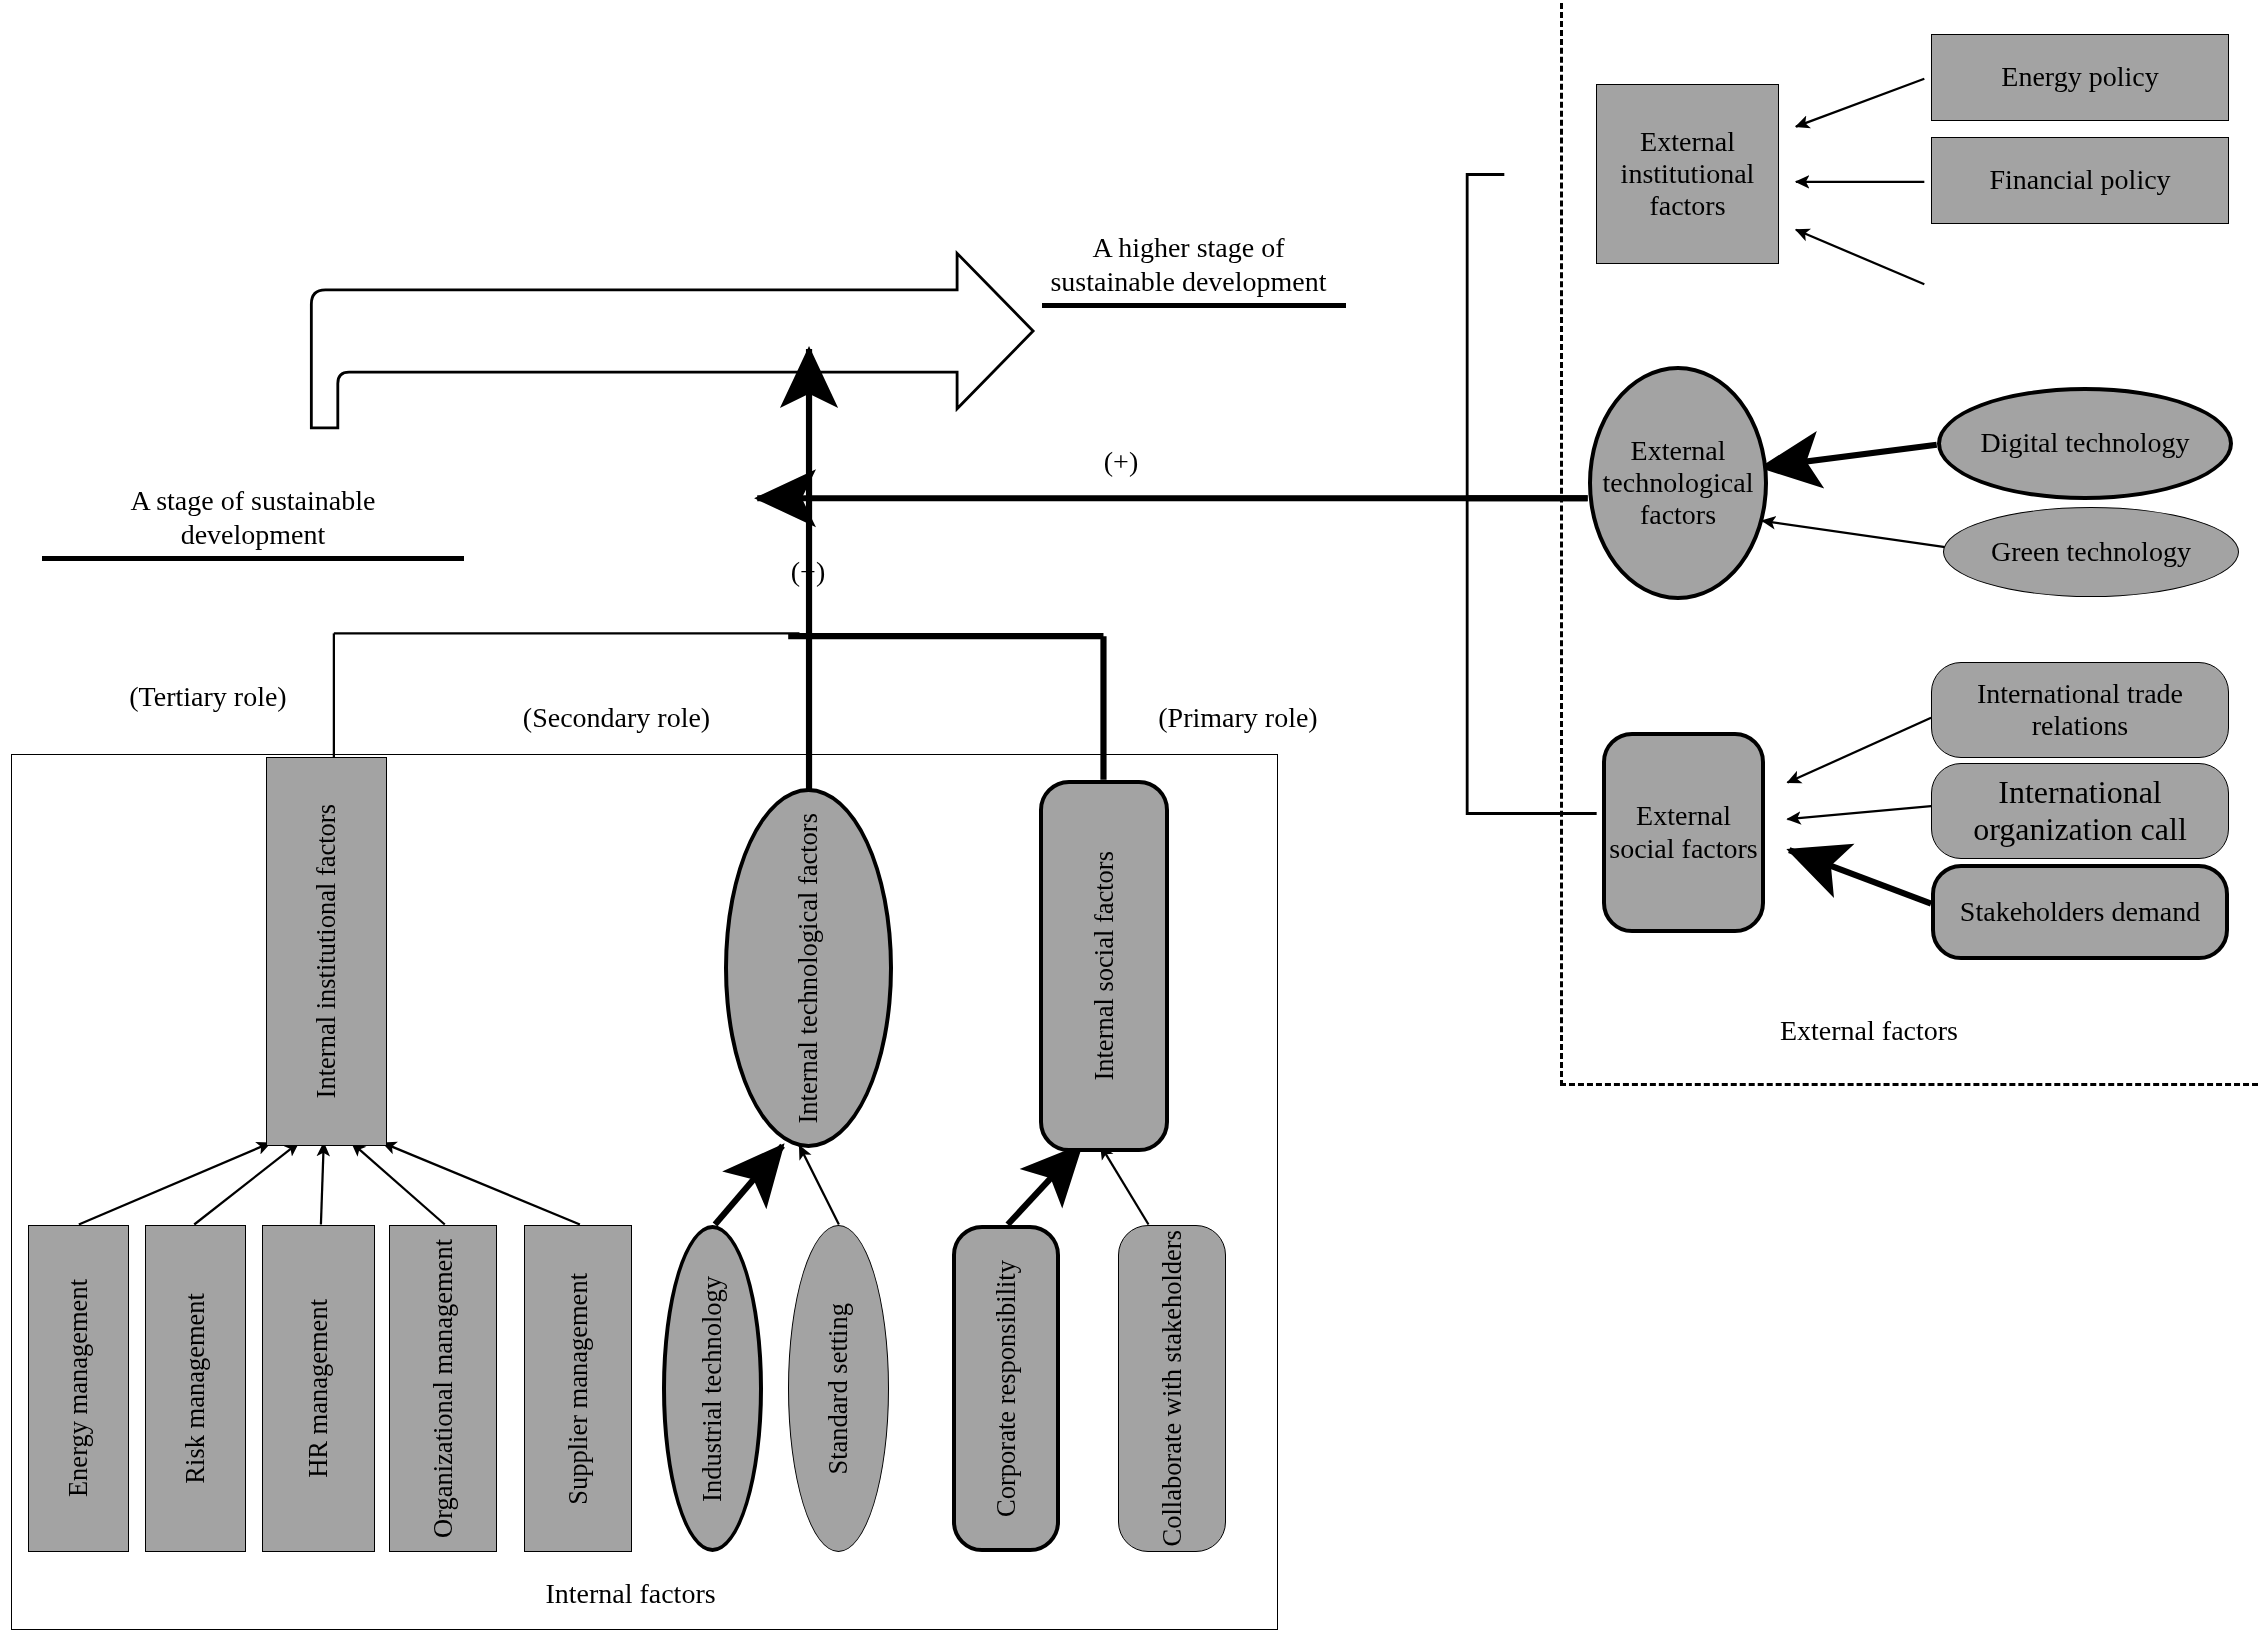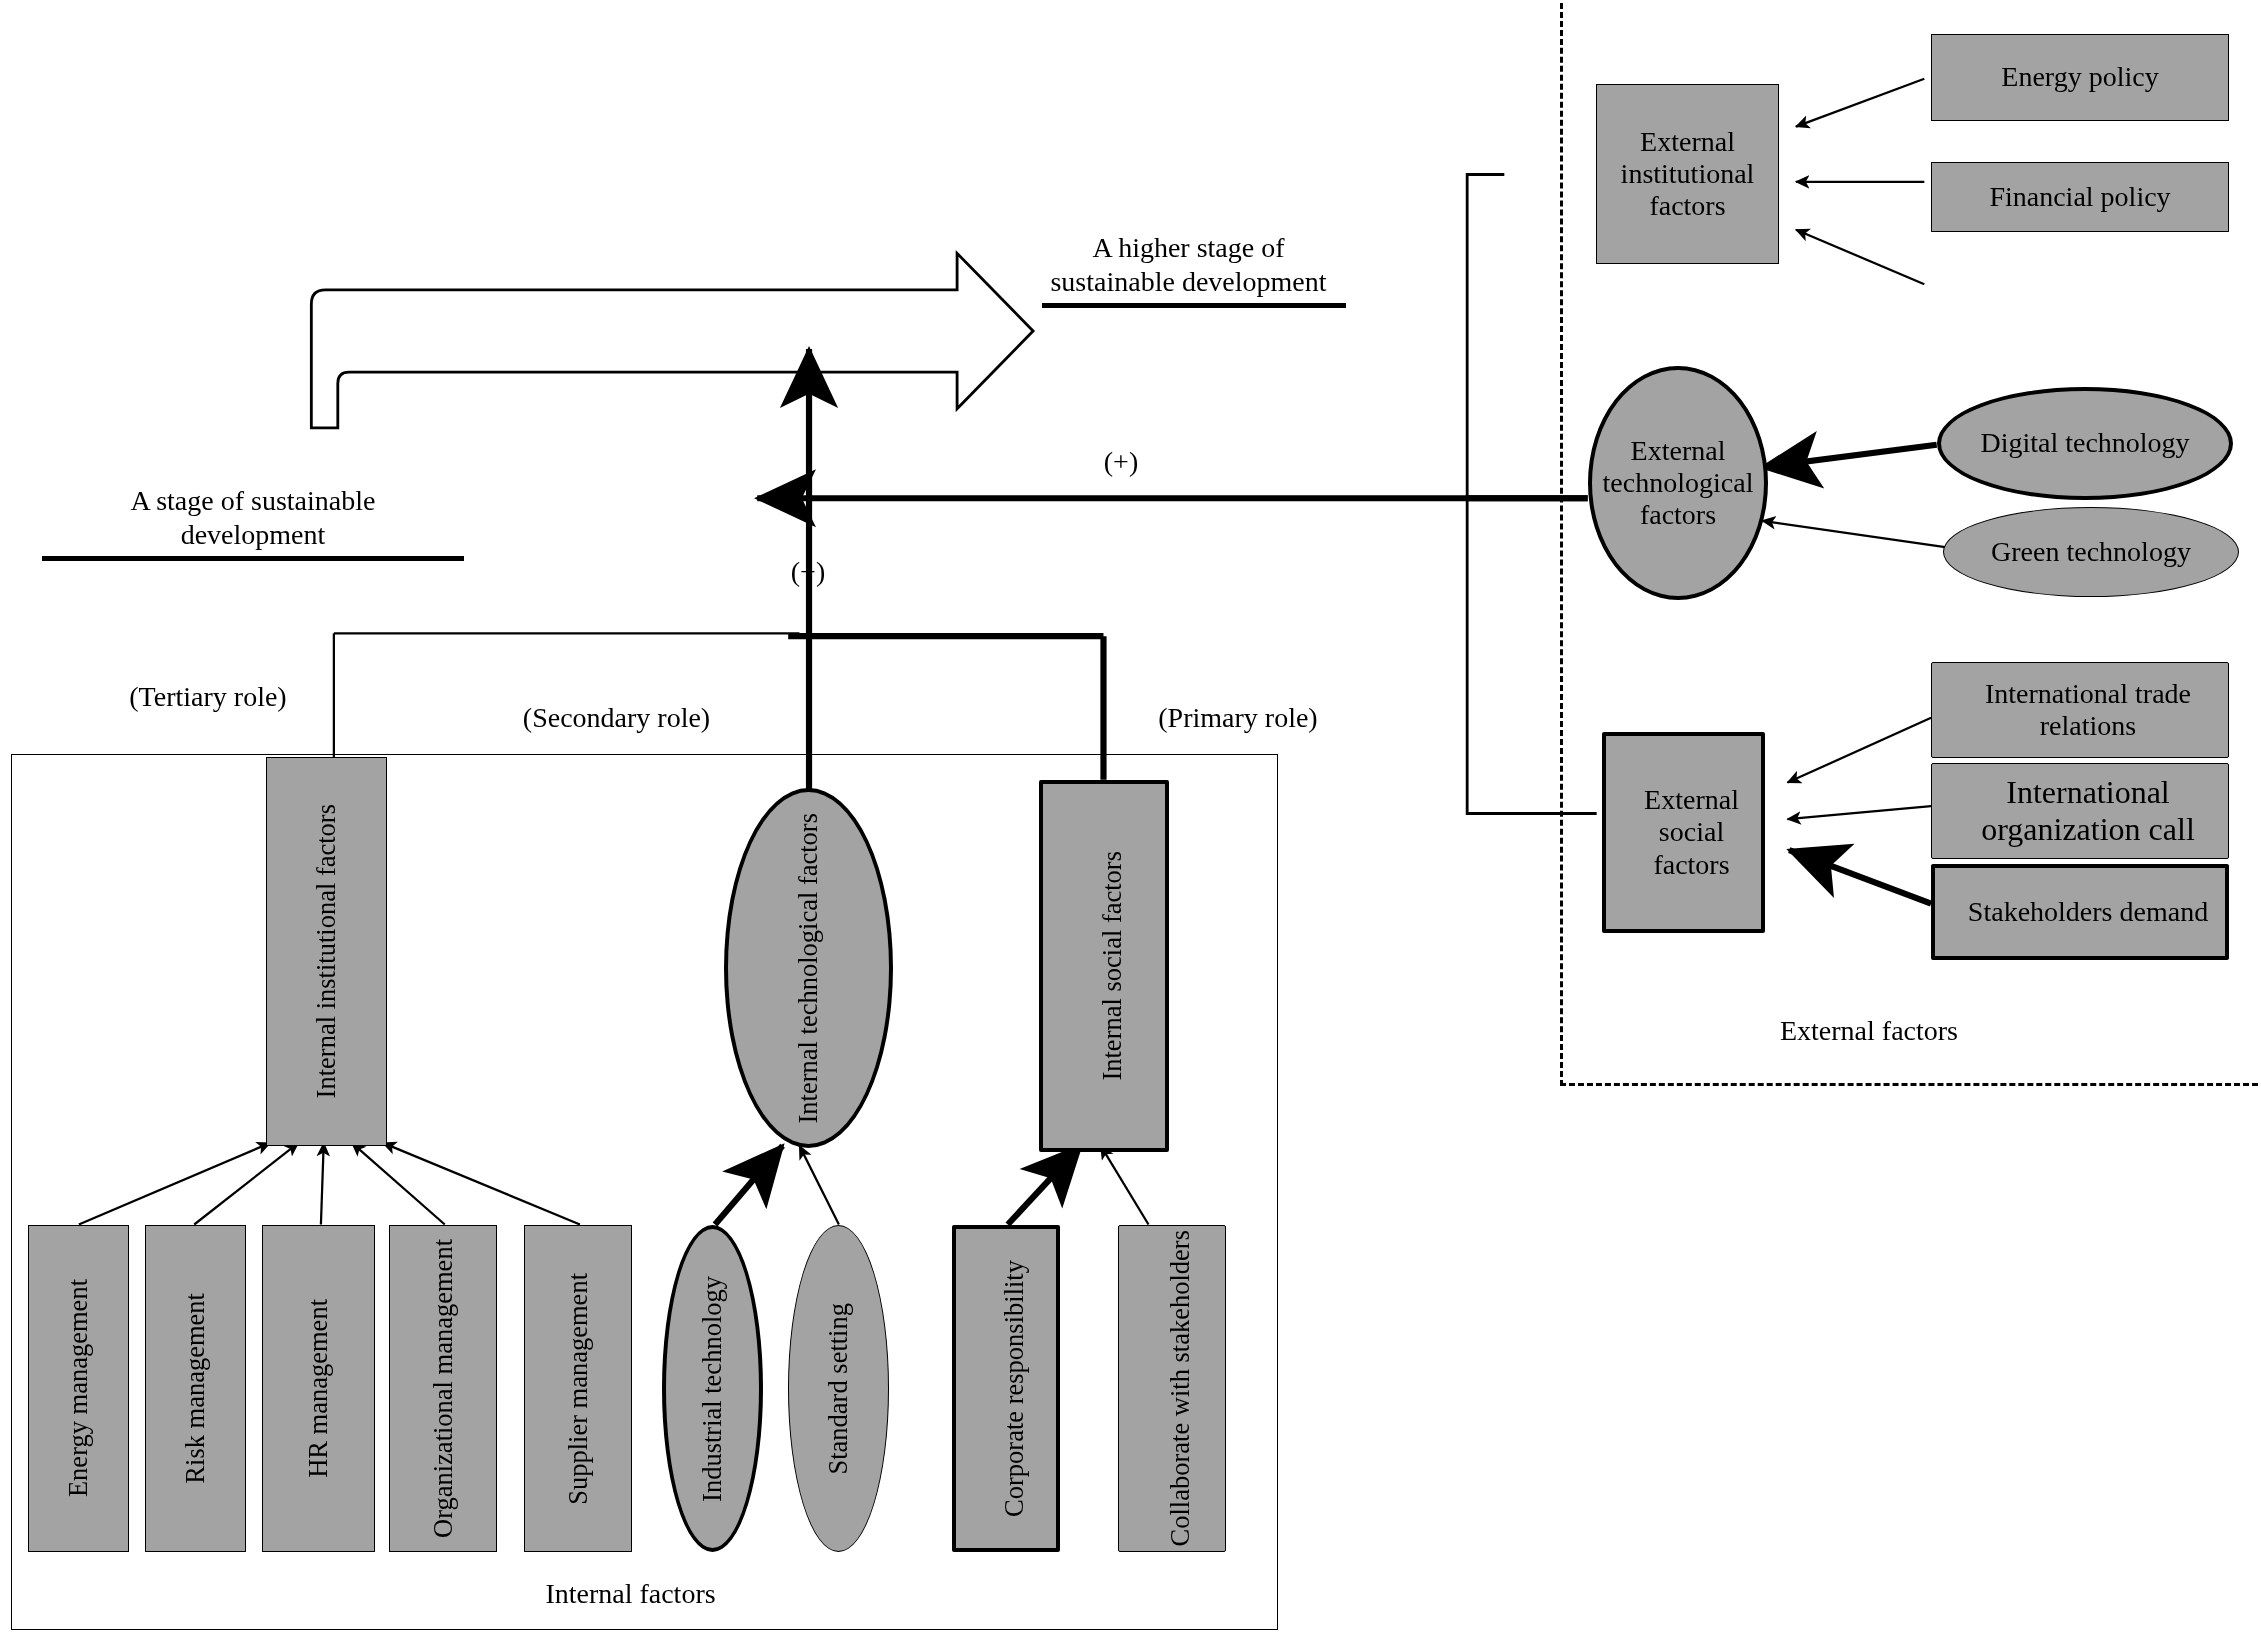--- a/index.html
+++ b/index.html
@@ -22,21 +22,21 @@
     display: flex;
     align-items: center;
     justify-content: center;
     text-align: center;
     background: #a3a3a3;
     border: 1.7px solid #000;
     line-height: 1.15;
   }
   .node.thick { border-width: 4.5px; }
   .node.rect { border-radius: 0; }
-  .node.round { border-radius: 2px; padding-left: 16px; }
+  .node.round { border-radius: 30px; }
   .node.ellipse { border-radius: 50%; }
   .vert {
     writing-mode: vertical-rl;
     transform: rotate(180deg);
   }
   .label {
     position: absolute;
     text-align: center;
     line-height: 1.2;
   }
@@ -214,21 +214,21 @@
     <span style="font-size:28px;">External technological factors</span>
   </div>
 
   <div class="node round thick" style="left:1602px; top:732px; width:163px; height:201px;">
     <span style="font-size:28px;">External social factors</span>
   </div>
 
   <div class="node rect" style="left:1931px; top:34px; width:298px; height:87px;">
     <span style="font-size:28px;">Energy policy</span>
   </div>
-  <div class="node rect" style="left:1931px; top:137px; width:298px; height:70px;margin-top:25px;">
+  <div class="node rect" style="left:1931px; top:137px; width:298px; height:87px;">
     <span style="font-size:28px;">Financial policy</span>
   </div>
 
   <div class="node ellipse thick" style="left:1937px; top:387px; width:296px; height:113px;">
     <span style="font-size:28px;">Digital technology</span>
   </div>
   <div class="node ellipse" style="left:1943px; top:507px; width:296px; height:90px;">
     <span style="font-size:28px;">Green technology</span>
   </div>
 

